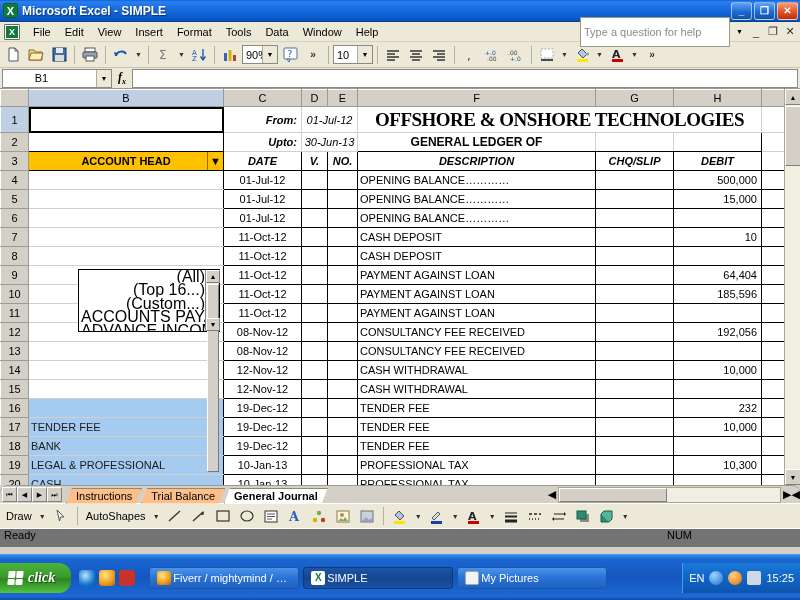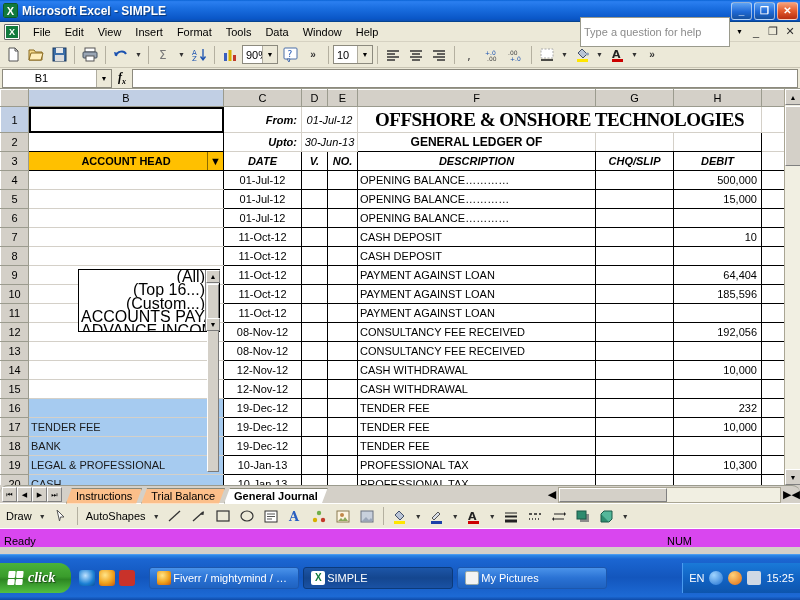--- a/index.html
+++ b/index.html
@@ -250,21 +250,21 @@
 
   
   .drawbar {
     height: 25px; background: #ece9d8; display: flex; align-items: center;
     gap: 2px; padding: 0 3px; border-top: 1px solid #fff;
   }
   .dlabel { font-size: 11px; padding: 0 3px; }
 
   
   .statusbar {
-    height: 19px; background: #d946ef; display: flex; align-items: flex-end;
+    height: 19px; background: #737373; display: flex; align-items: flex-start;
     font-size: 11px; border-top: 1px solid #fff; padding: 0 4px;
   }
   .num-ind { position: absolute; right: 108px; font-size: 11px; }
 
   
   .taskbar {
     position: absolute; left: 0; bottom: 0; width: 800px; height: 46px;
     background: linear-gradient(to bottom,#2f8ae8 0%,#1b66d2 9%,#1356bd 50%,#1d6ad5 92%,#0e4aa8 100%);
     display: flex; align-items: center; border-top: 1px solid #4a9bf0;
   }

